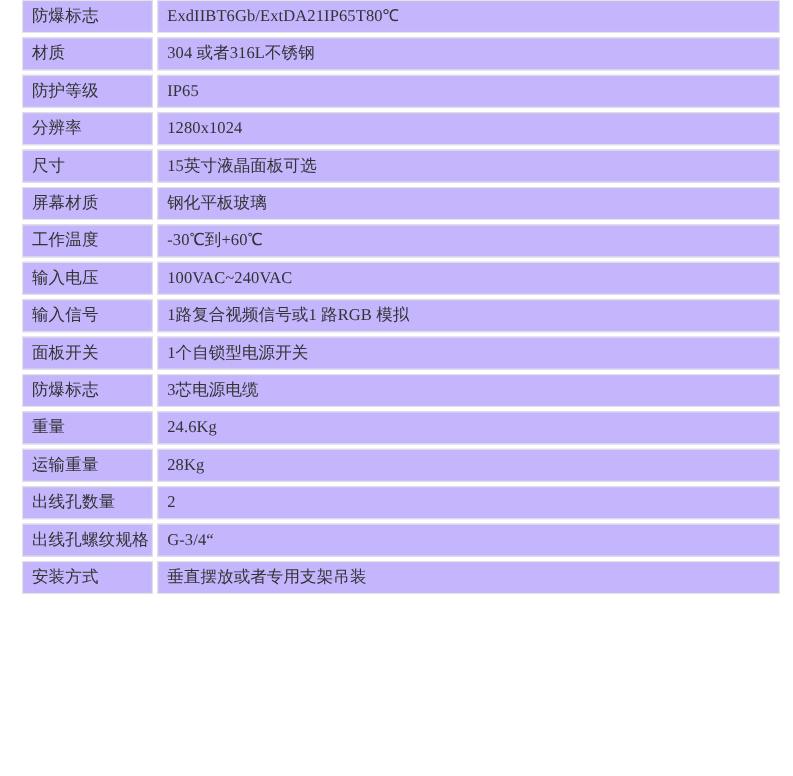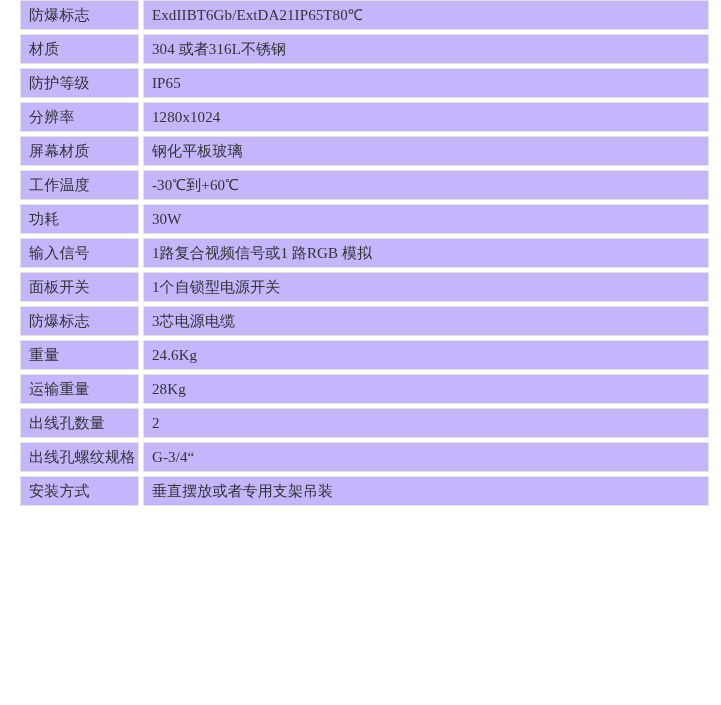--- a/index.html
+++ b/index.html
@@ -85,40 +85,48 @@
         <tr>
           <td class="label-cell">
             <span>分辨率</span>
           </td>
           <td class="value-cell">
             <span>1280x1024</span>
           </td>
         </tr>
         <tr>
           <td class="label-cell">
+            <span>尺寸</span>
+          </td>
+          <td class="value-cell">
+            <span>15英寸液晶面板可选</span>
+          </td>
+        </tr>
+        <tr>
+          <td class="label-cell">
             <span>屏幕材质</span>
           </td>
           <td class="value-cell">
             <span>钢化平板玻璃</span>
           </td>
         </tr>
         <tr>
           <td class="label-cell">
             <span>工作温度</span>
           </td>
           <td class="value-cell">
             <span>-30℃到+60℃</span>
           </td>
         </tr>
         <tr>
           <td class="label-cell">
-            <span>功耗</span>
+            <span>输入电压</span>
           </td>
           <td class="value-cell">
-            <span>30W</span>
+            <span>100VAC~240VAC</span>
           </td>
         </tr>
         <tr>
           <td class="label-cell">
             <span>输入信号</span>
           </td>
           <td class="value-cell">
             <span>1路复合视频信号或1 路RGB 模拟</span>
           </td>
         </tr>

